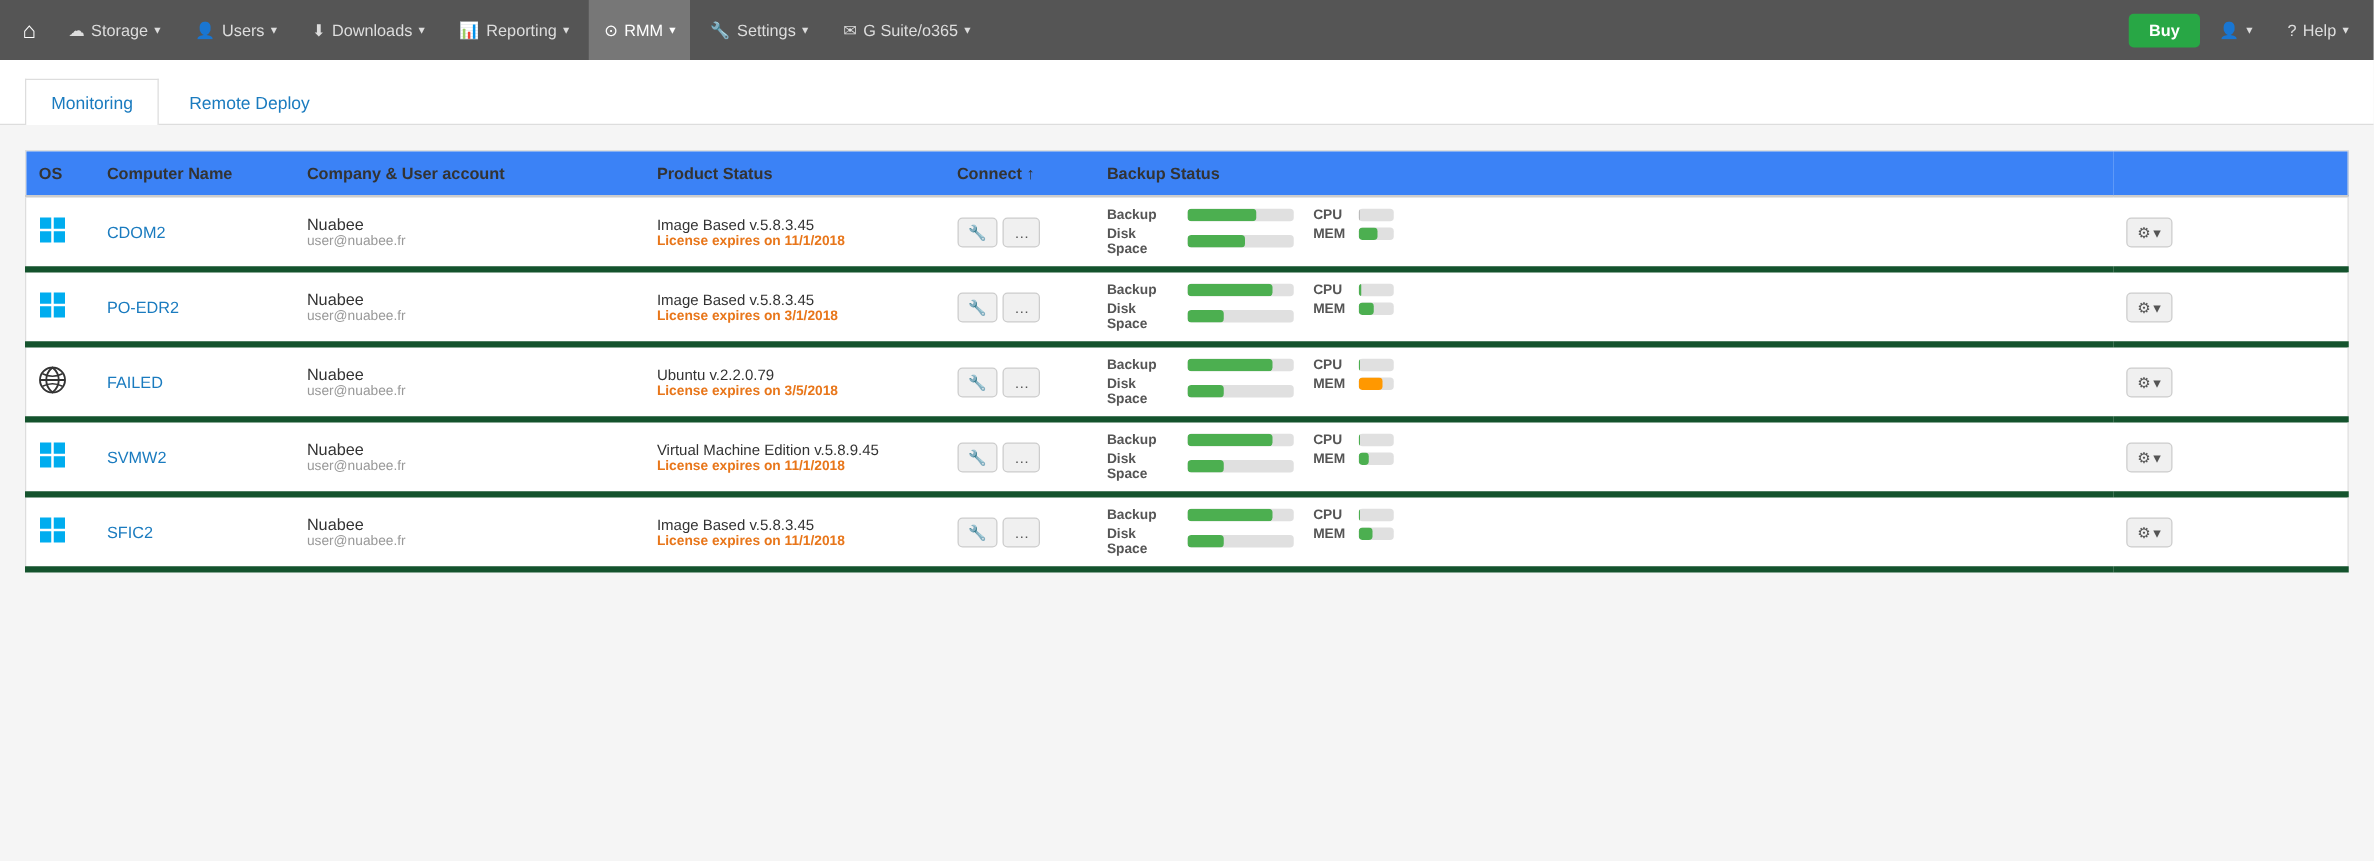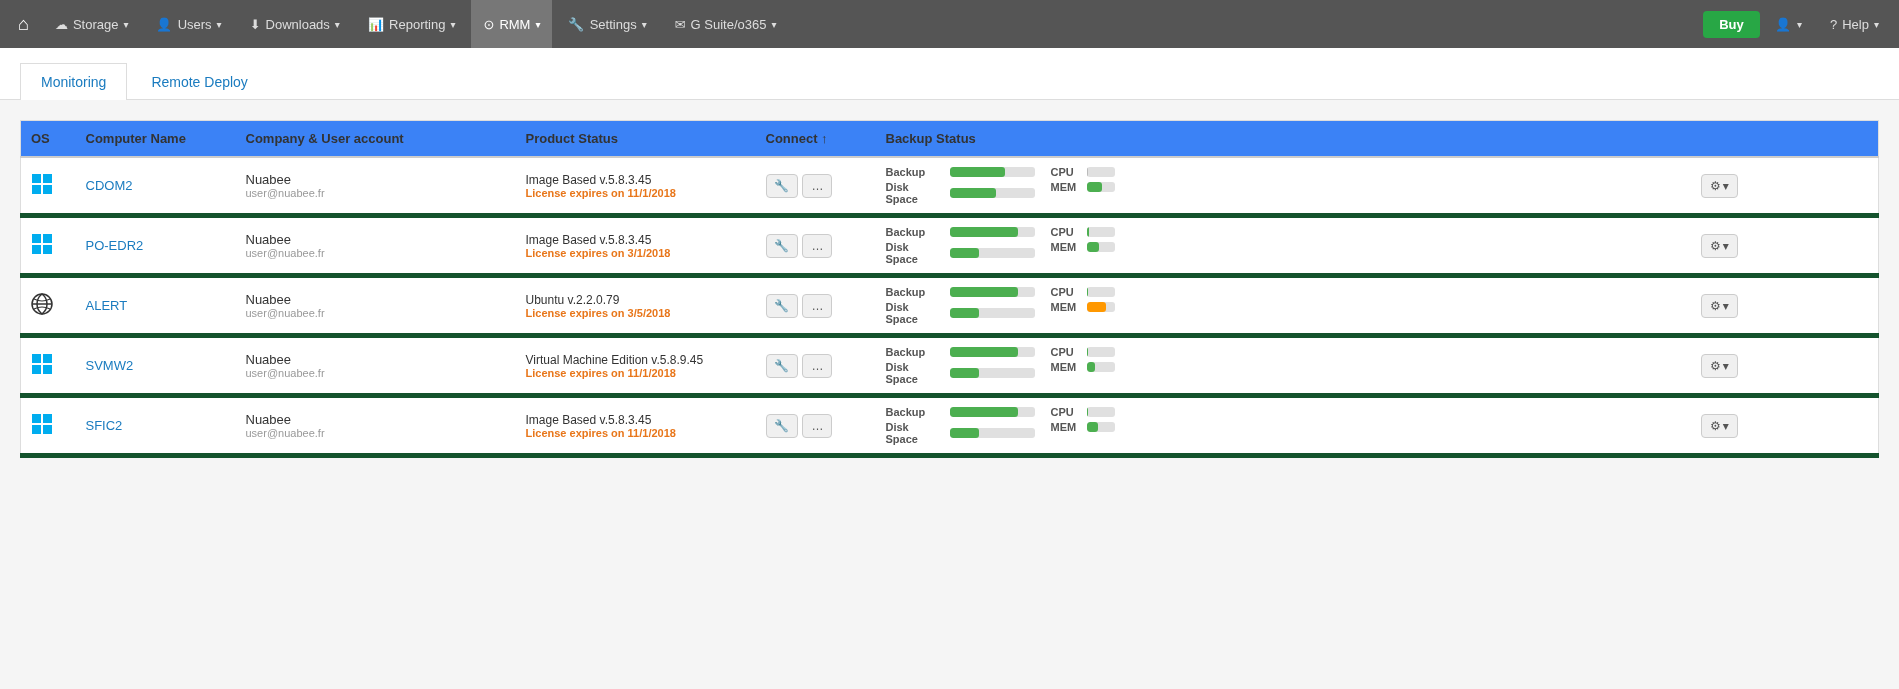--- a/index.html
+++ b/index.html
@@ -473,21 +473,21 @@
     <td>
       <span><svg width="22" height="22" viewBox="0 0 22 22" xmlns="http://www.w3.org/2000/svg">
         <ellipse cx="11" cy="11" rx="10" ry="10" fill="none" stroke="#333" stroke-width="1.5"></ellipse>
         <path d="M11 1 Q6 5 6 11 Q6 17 11 21 Q16 17 16 11 Q16 5 11 1Z" fill="none" stroke="#333" stroke-width="1.5"></path>
         <line x1="1" y1="11" x2="21" y2="11" stroke="#333" stroke-width="1.5"></line>
         <path d="M3 6 Q7 8 11 8 Q15 8 19 6" fill="none" stroke="#333" stroke-width="1.2"></path>
         <path d="M3 16 Q7 14 11 14 Q15 14 19 16" fill="none" stroke="#333" stroke-width="1.2"></path>
       </svg></span>
     </td>
     <td>
-      <a class="computer-name">ALERT</a>
+      <a class="computer-name">FAILED</a>
     </td>
     <td>
       <div class="company-name">Nuabee</div>
       <div class="user-email">user@nuabee.fr</div>
     </td>
     <td>
       <div class="product-version">Ubuntu v.2.2.0.79</div>
       <div class="license-info">License expires on 3/5/2018</div>
     </td>
     <td>

